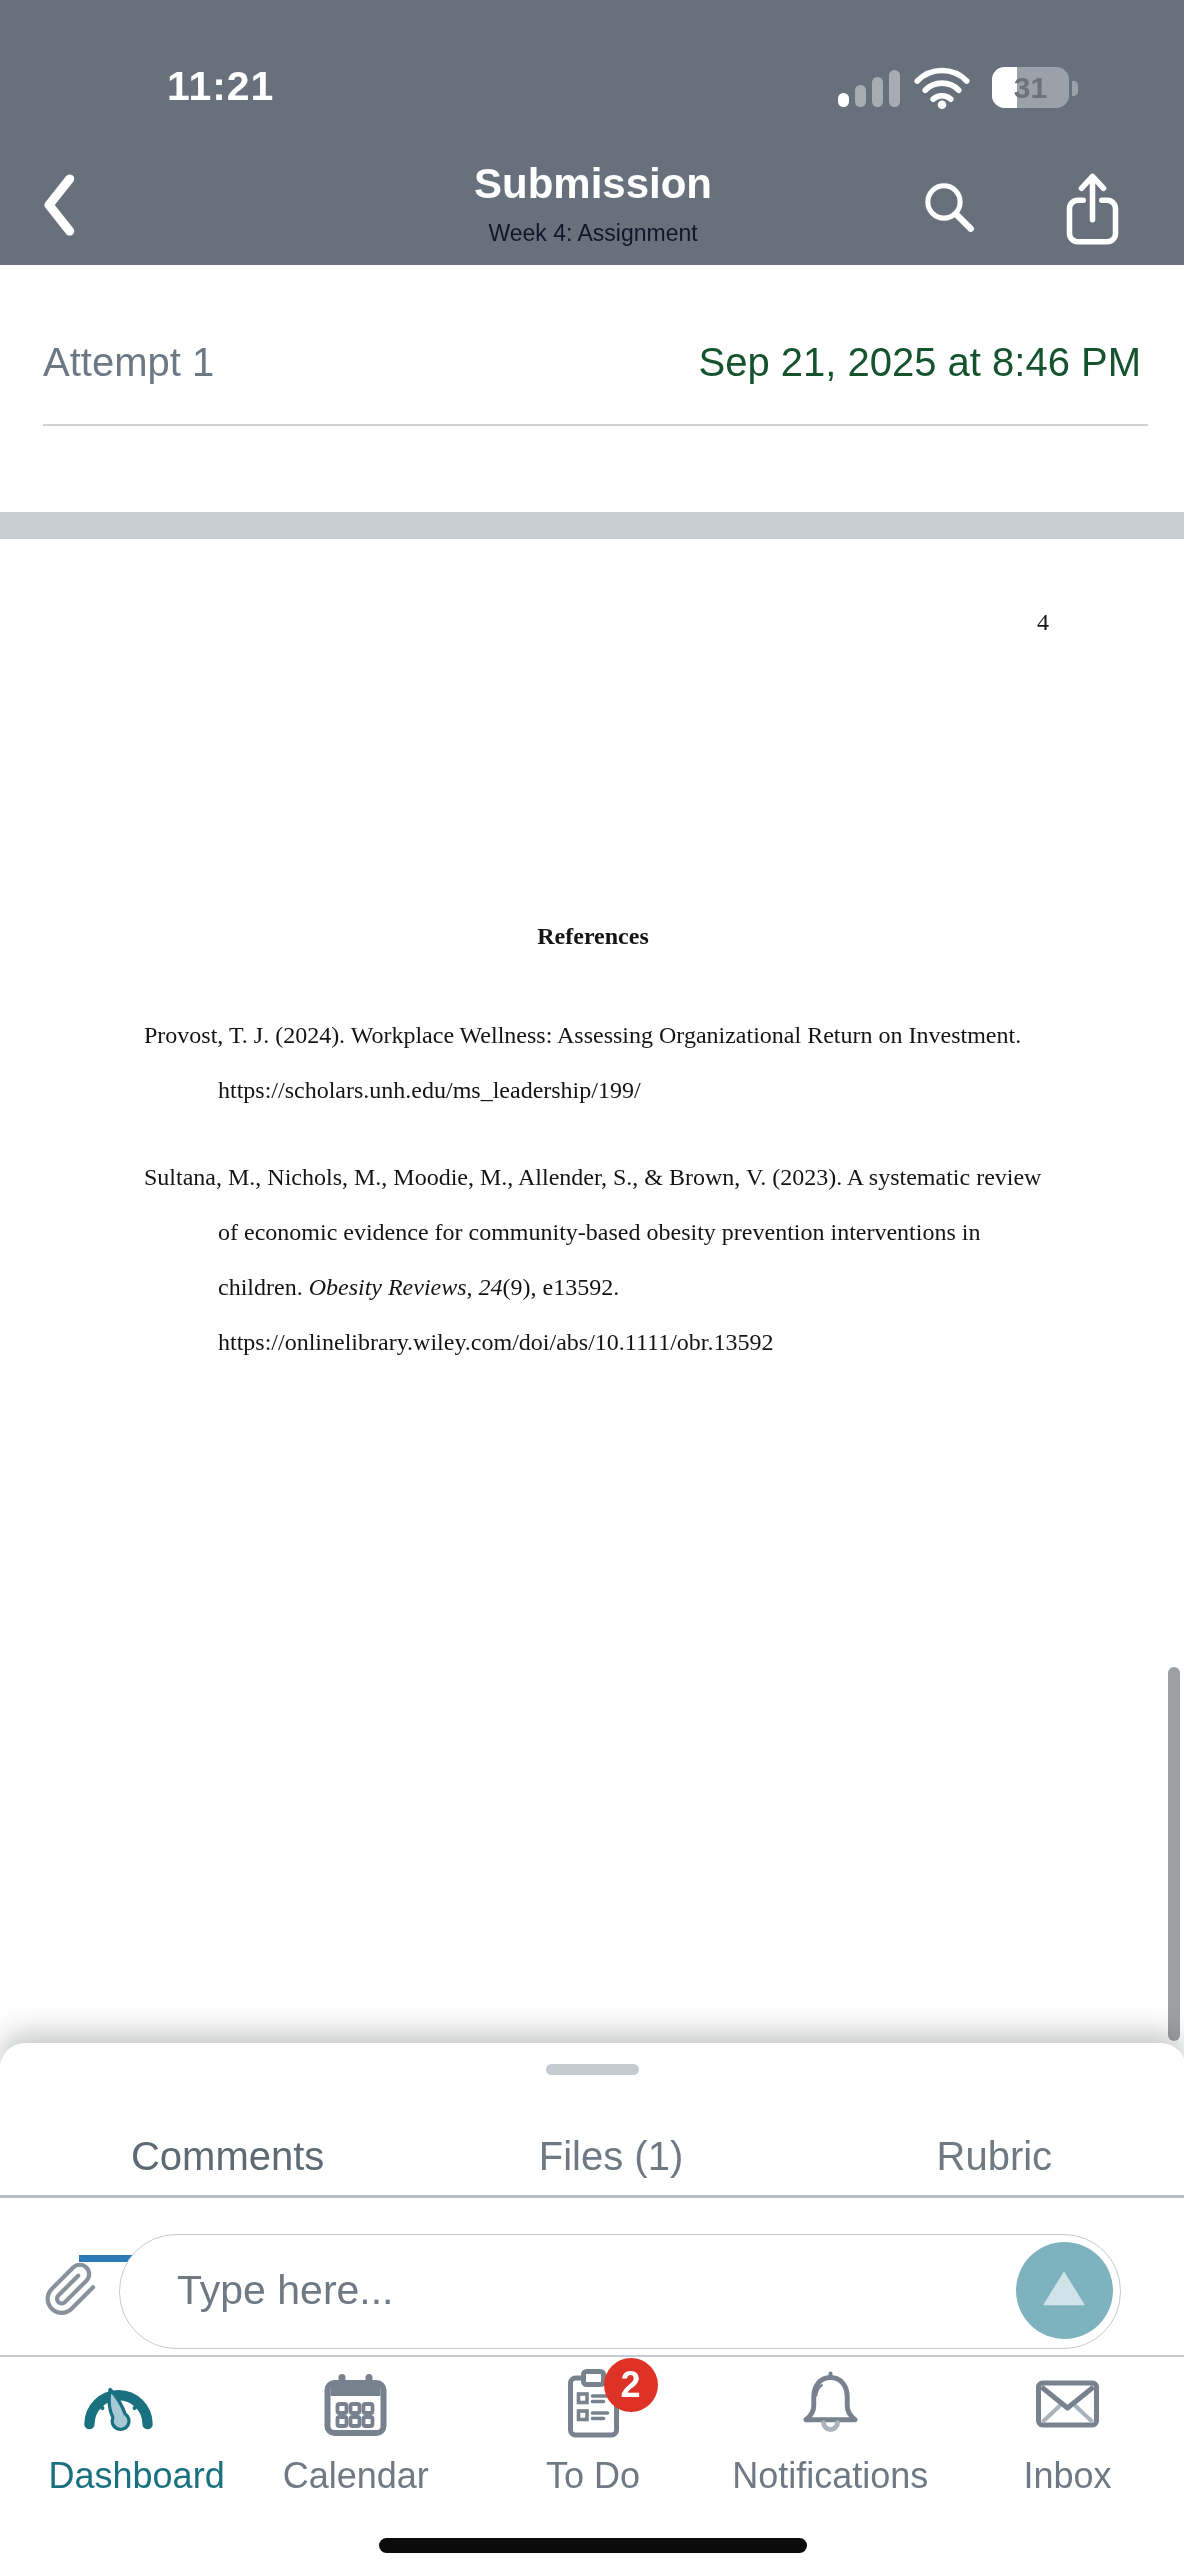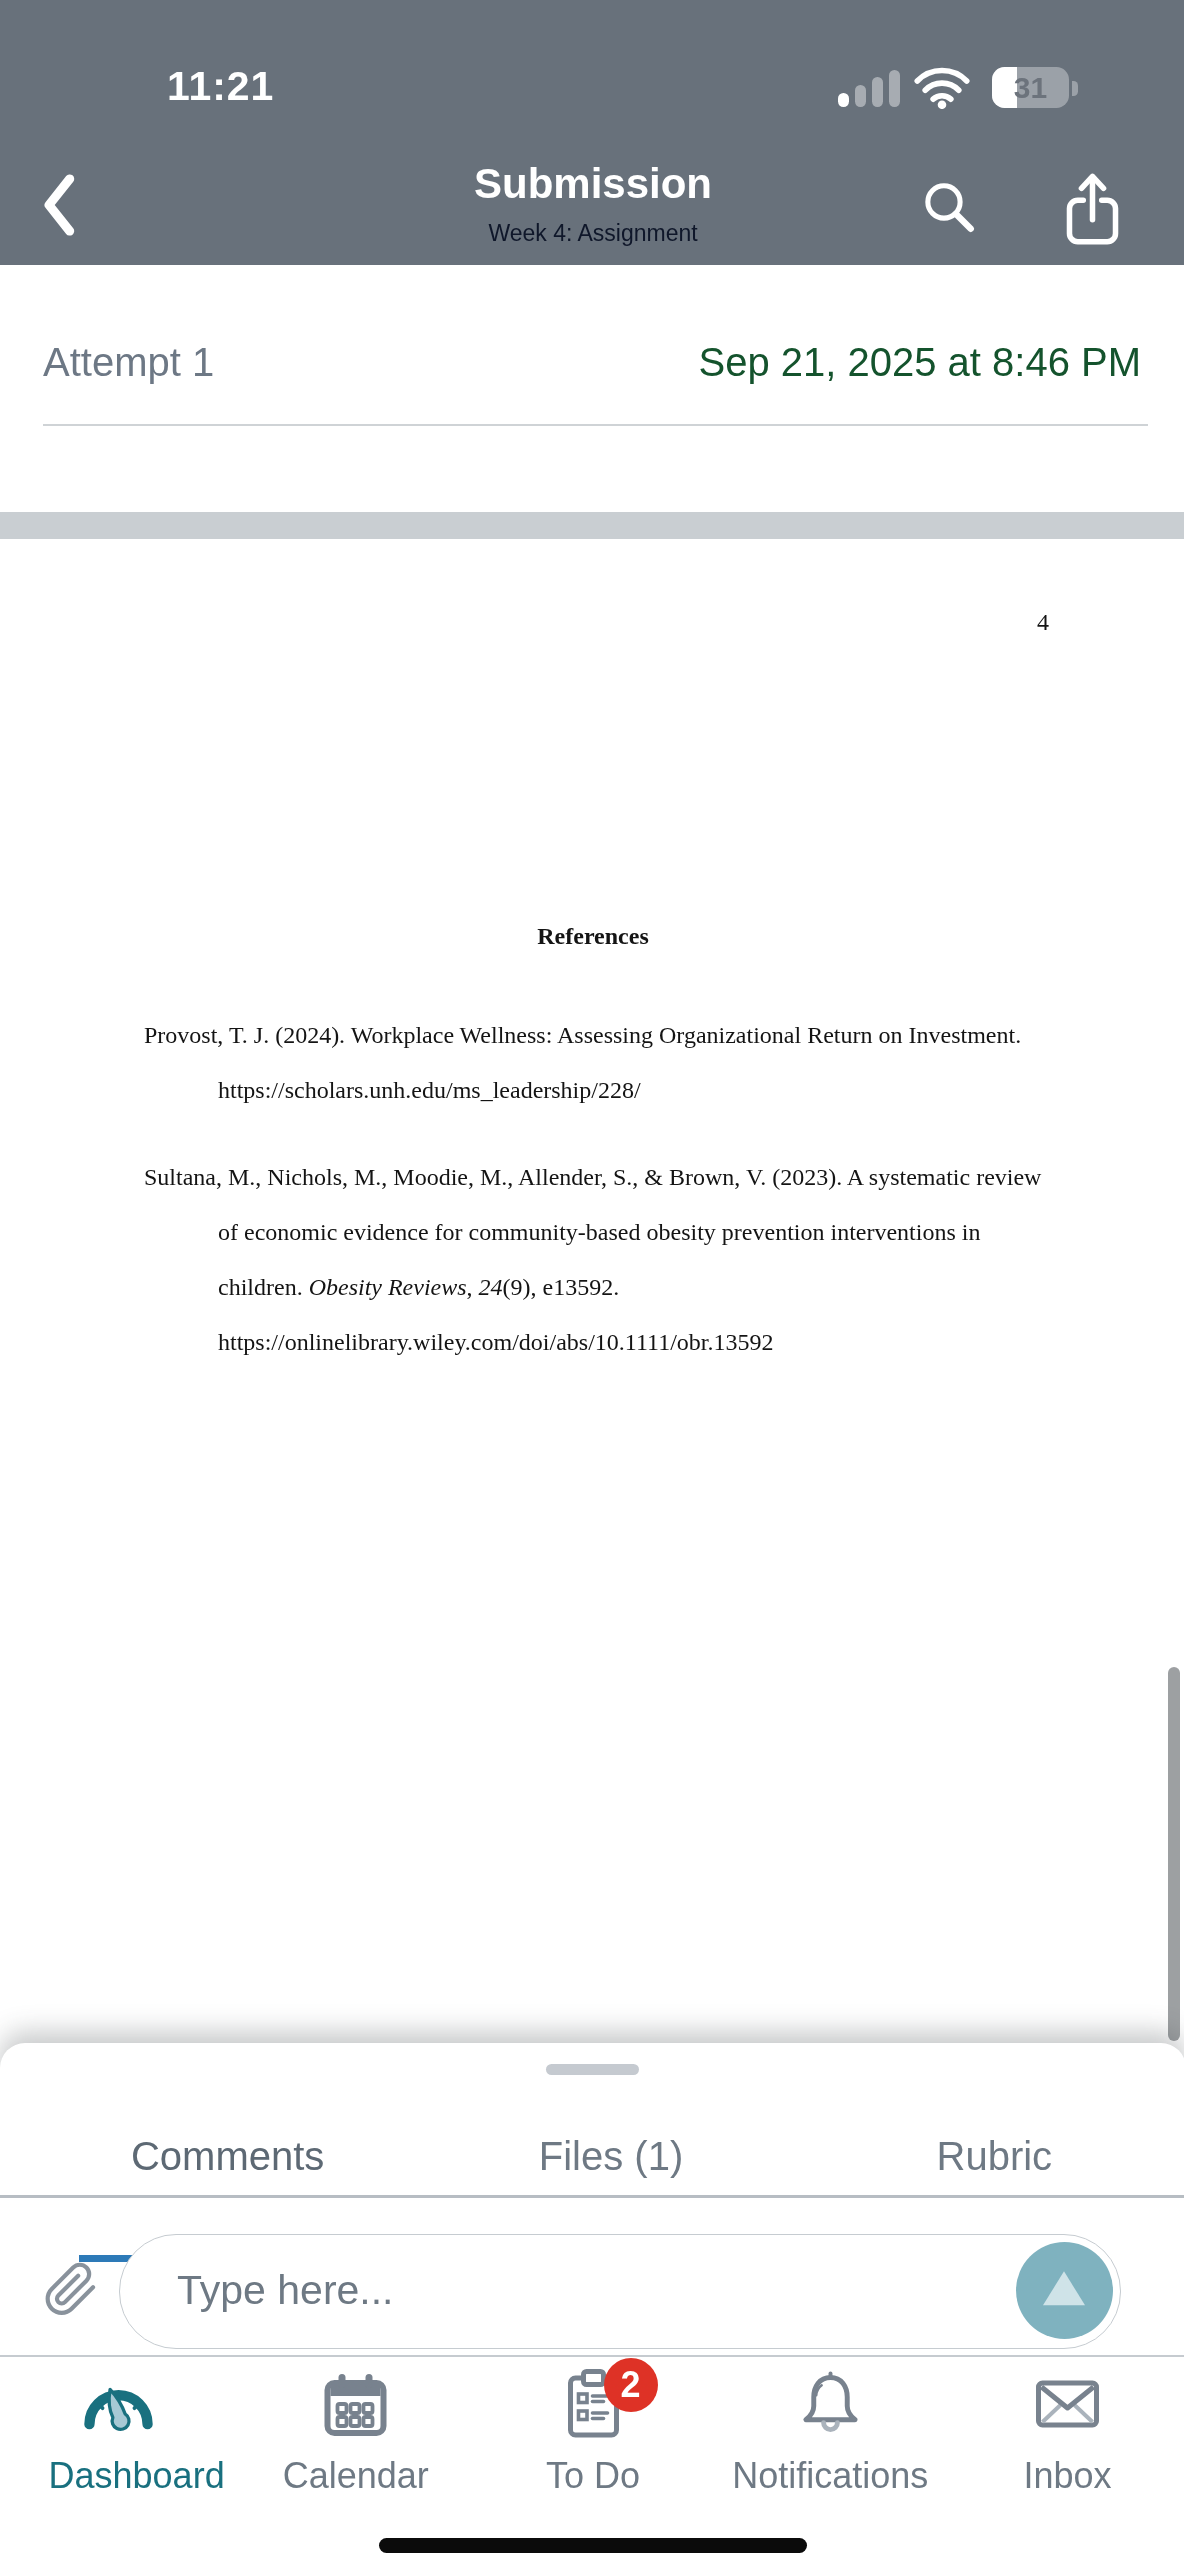--- a/index.html
+++ b/index.html
@@ -142,21 +142,21 @@
     <div class="attempt-divider"></div>
   </section>
 
   <div class="pdf-gap"></div>
   <section class="doc">
     <div class="page-number">4</div>
     <div class="ref-heading">References</div>
     <div class="refs">
         <div class="ref">
           <div class="ref-line"><span>Provost, T. J. (2024). Workplace Wellness: Assessing Organizational Return on Investment.</span></div>
-          <div class="ref-line indent"><span>https://scholars.unh.edu/ms_leadership/228/</span></div>
+          <div class="ref-line indent"><span>https://scholars.unh.edu/ms_leadership/199/</span></div>
         </div>
         <div class="ref">
           <div class="ref-line"><span>Sultana, M., Nichols, M., Moodie, M., Allender, S., &amp; Brown, V. (2023). A systematic review</span></div>
           <div class="ref-line indent"><span>of economic evidence for community-based obesity prevention interventions in</span></div>
           <div class="ref-line indent"><span>children. </span><em>Obesity Reviews</em><span>, </span><em>24</em><span>(9), e13592.</span></div>
           <div class="ref-line indent"><span>https://onlinelibrary.wiley.com/doi/abs/10.1111/obr.13592</span></div>
         </div>
       </div>
   </section>
   <div class="scroll-thumb"></div>

